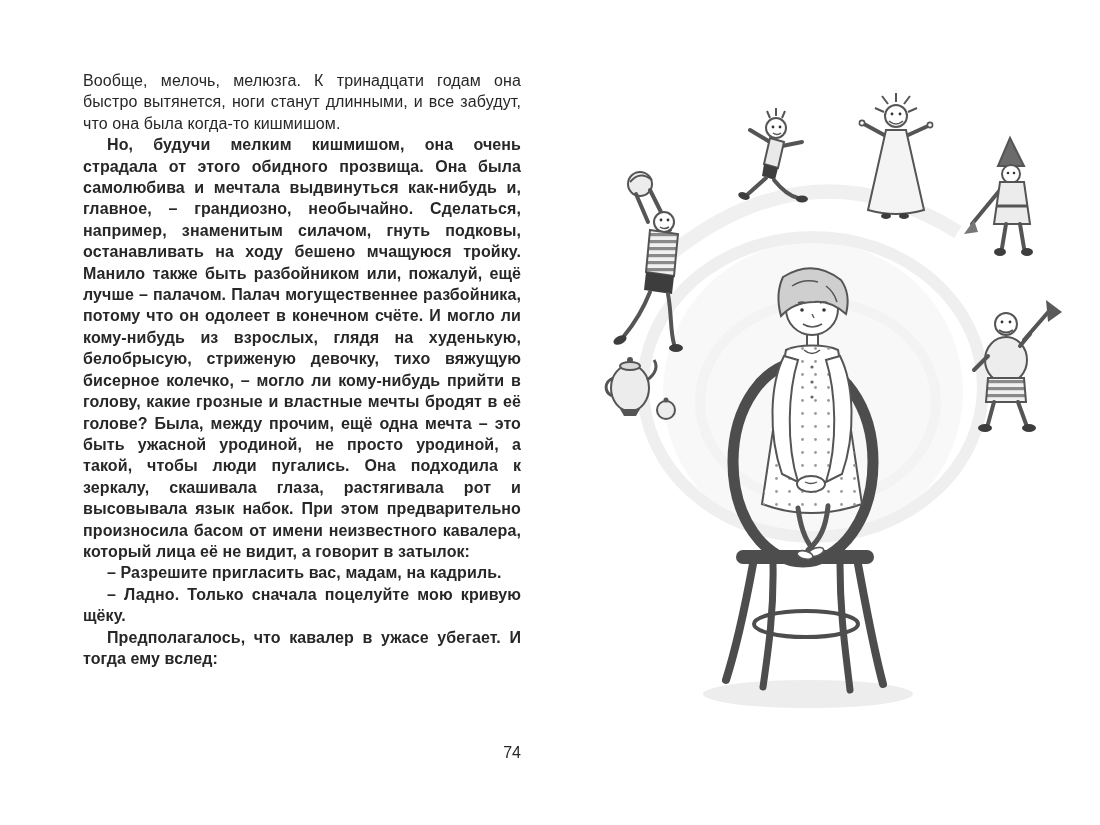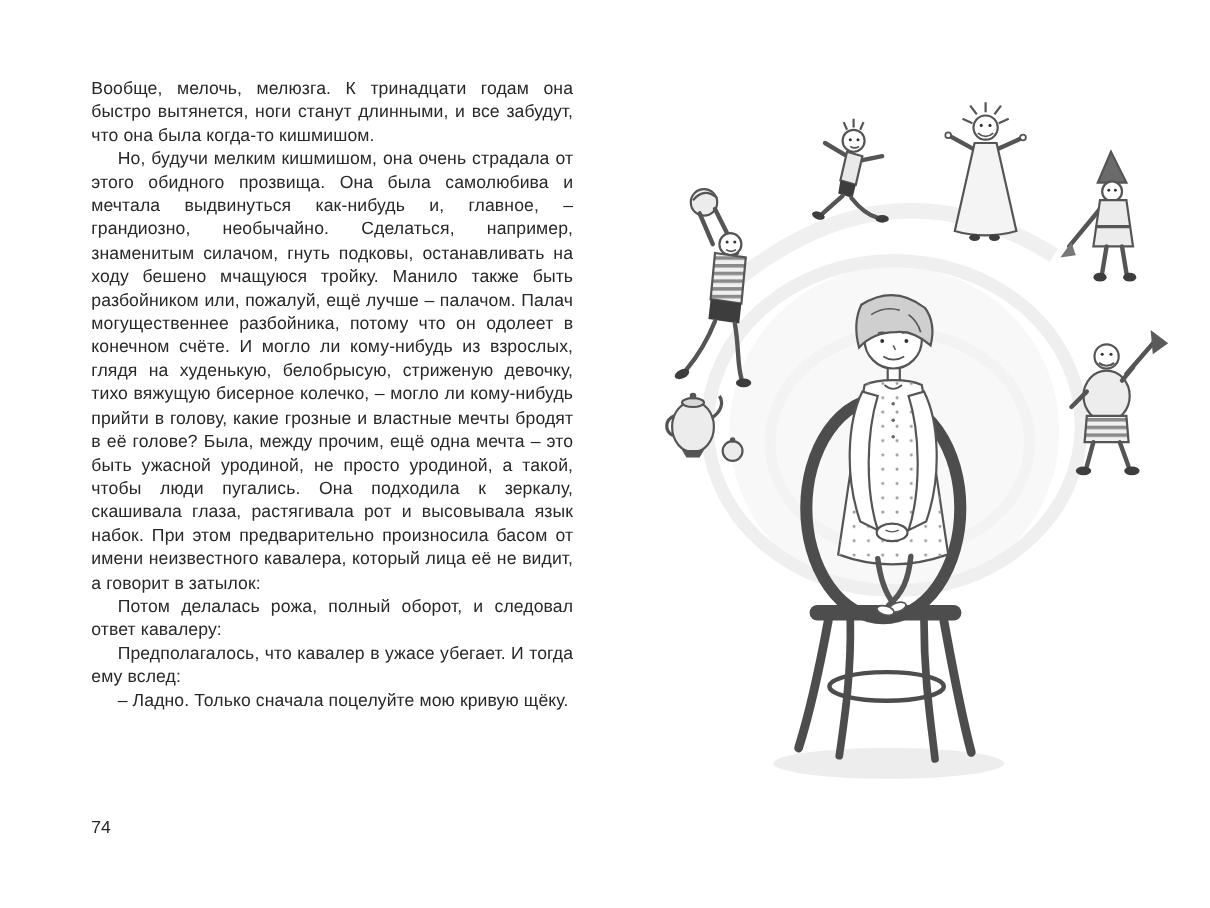--- a/index.html
+++ b/index.html
@@ -7,41 +7,41 @@
     width:1100px;height:825px;position:relative;background:#ffffff;
     font-family:"Liberation Sans","DejaVu Sans",sans-serif;overflow:hidden;
   }
   .spread{position:absolute;inset:0;border-radius:13px;}
   .text-column{
     position:absolute;left:83px;top:70px;width:438px;
     color:#272727;font-size:16px;line-height:21.4px;
     text-align:justify;letter-spacing:.1px;
   }
   .text-column p{margin:0;}
-  .text-column p.indent{text-indent:24px;}
+  .text-column p.indent{text-indent:24px;font-weight:bold;}
   .page-number{
     position:absolute;left:83px;top:744px;width:438px;
-    text-align:left;color:#272727;font-size:16px;
+    text-align:right;color:#272727;font-size:16px;
   }
   .illustration-wrap{
     position:absolute;left:578px;top:72px;width:492px;height:644px;
   }
   svg{display:block;width:100%;height:100%;}
 </style>
 </head>
 <body>
 
 <div class="spread">
 
   <div class="text-column">
       <p class="">Вообще, мелочь, мелюзга. К тринадцати годам она быстро вытянется, ноги станут длинными, и все забудут, что она была когда-то кишмишом.</p>
       <p class="indent">Но, будучи мелким кишмишом, она очень страдала от этого обидного прозвища. Она была самолюбива и мечтала выдвинуться как-нибудь и, главное, – грандиозно, необычайно. Сделаться, например, знаменитым силачом, гнуть подковы, останавливать на ходу бешено мчащуюся тройку. Манило также быть разбойником или, пожалуй, ещё лучше – палачом. Палач могущественнее разбойника, потому что он одолеет в конечном счёте. И могло ли кому-нибудь из взрослых, глядя на худенькую, белобрысую, стриженую девочку, тихо вяжущую бисерное колечко, – могло ли кому-нибудь прийти в голову, какие грозные и властные мечты бродят в её голове? Была, между прочим, ещё одна мечта – это быть ужасной уродиной, не просто уродиной, а такой, чтобы люди пугались. Она подходила к зеркалу, скашивала глаза, растягивала рот и высовывала язык набок. При этом предварительно произносила басом от имени неизвестного кавалера, который лица её не видит, а говорит в затылок:</p>
-      <p class="indent">Потом делалась рожа, полный оборот, и следовал ответ кавалеру:</p>
+      <p class="indent">– Разрешите пригласить вас, мадам, на кадриль.</p>
+      <p class="indent">– Ладно. Только сначала поцелуйте мою кривую щёку.</p>
       <p class="indent">Предполагалось, что кавалер в ужасе убегает. И тогда ему вслед:</p>
-      <p class="indent">– Ладно. Только сначала поцелуйте мою кривую щёку.</p>
     </div>
 
   <div class="page-number">74</div>
 
   <div class="illustration-wrap">
     <svg viewBox="0 0 492 644" xmlns="http://www.w3.org/2000/svg">
       <defs>
         <pattern id="dots" width="13" height="13" patternUnits="userSpaceOnUse">
           <circle cx="3.5" cy="3.5" r="1.4" fill="#9a9a9a"></circle>
         </pattern>

